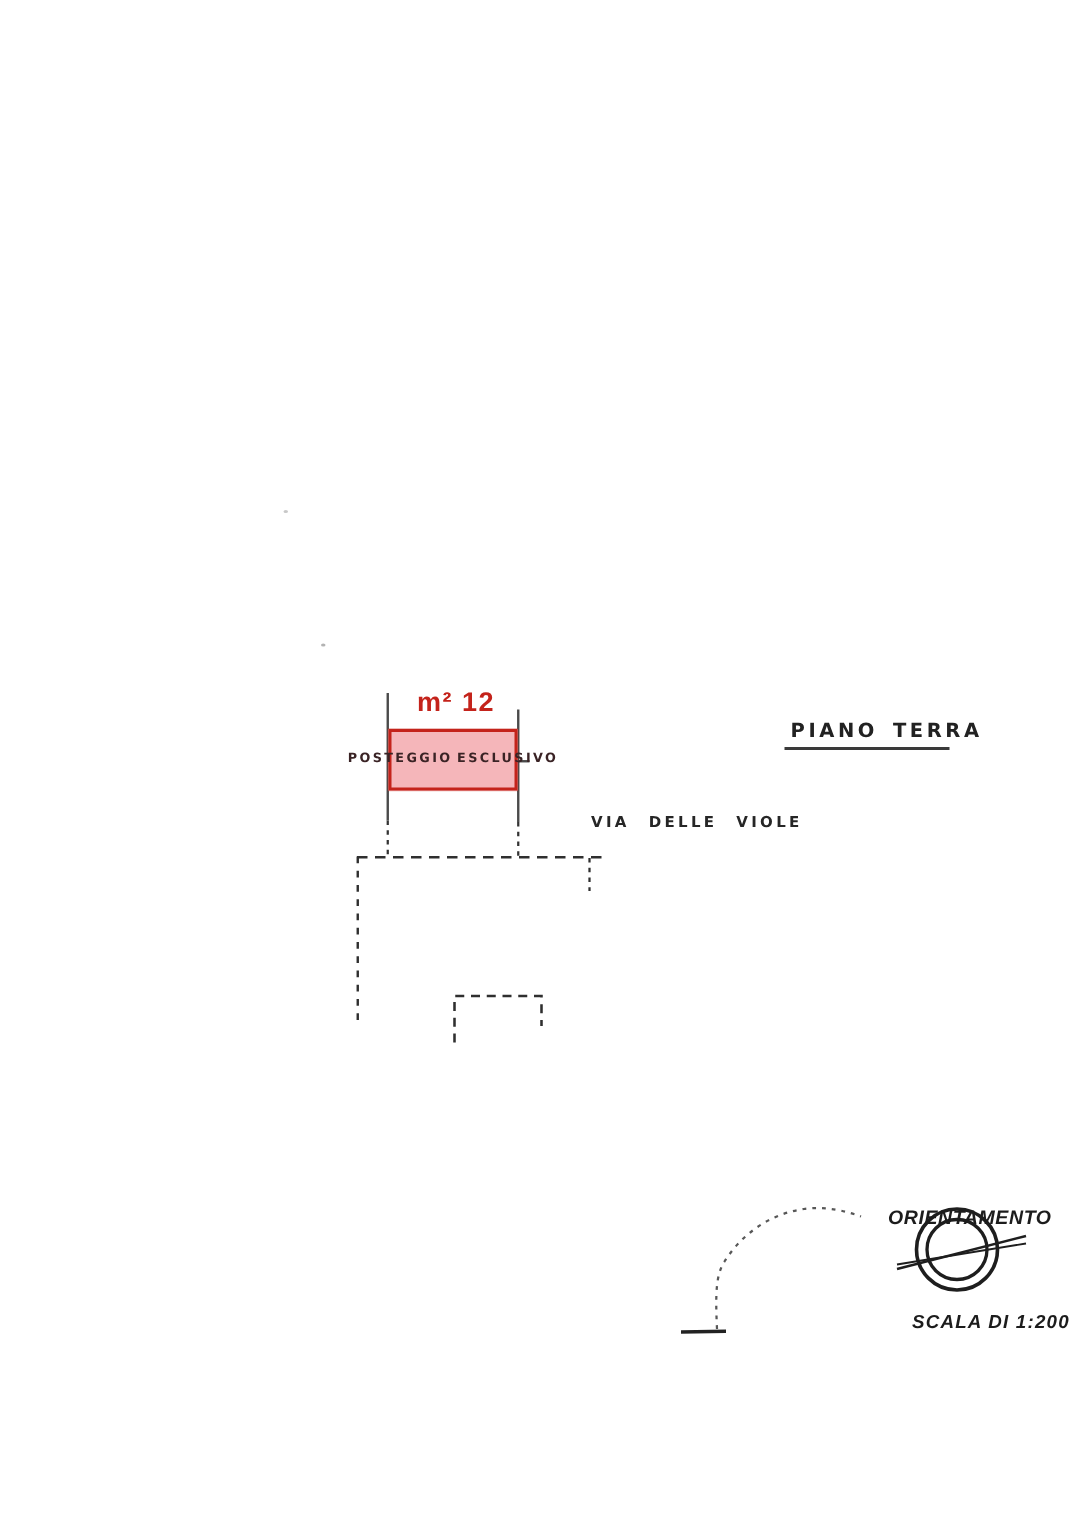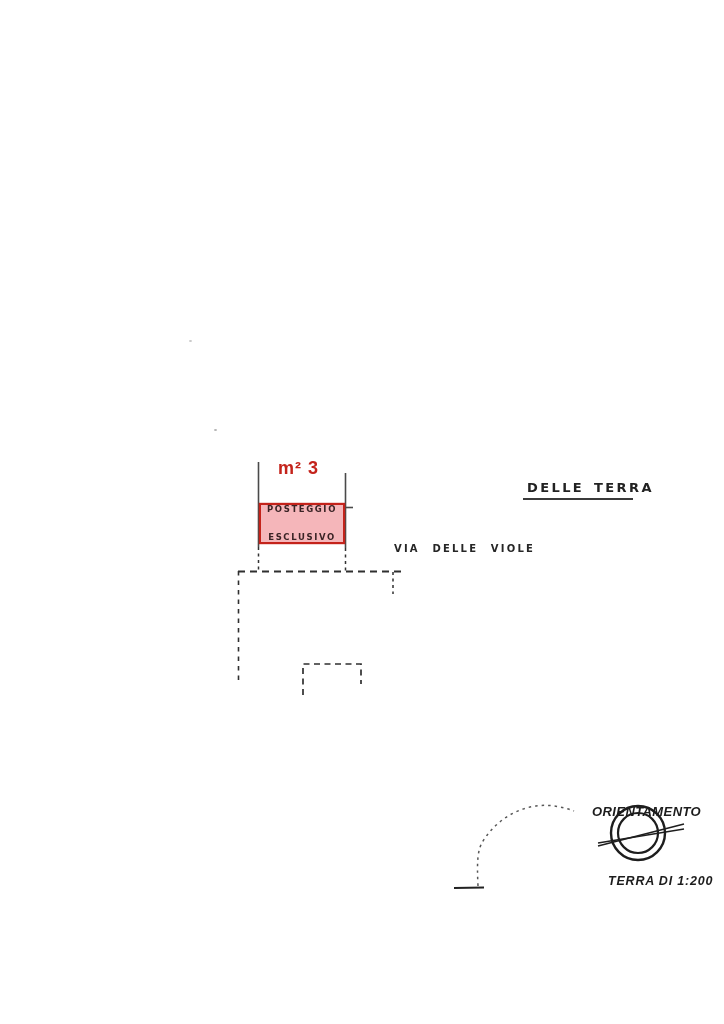--- a/index.html
+++ b/index.html
@@ -37,25 +37,24 @@
     white-space: nowrap;
   }
   .parking-box {
     position: absolute;
     left: 259px; top: 486px;
     width: 82px; height: 37px;
     background: #f5b6ba;
     border: 2.5px solid #c4231b;
     box-shadow: 0 0 0 .5px rgba(196,35,27,.4);
     display: flex;
-    flex-direction: column;
-    justify-content: space-between;
+    flex-direction: row;
+    justify-content: center;
     align-items: center;
     gap: 3px;
-    margin-top: 17px;
   }
   .parking-box .pline {
     font-size: 8.5px;
     font-weight: bold;
     letter-spacing: 1.6px;
     color: #3a2325;
     line-height: 9px;
     white-space: nowrap;
   }
   .street-label {
@@ -132,28 +131,28 @@
       <circle cx="638" cy="833" r="27" fill="none" stroke="#1e1e1e" stroke-width="2.4"></circle>
       <circle cx="638" cy="833" r="20" fill="none" stroke="#1e1e1e" stroke-width="2.2"></circle>
       <line x1="598" y1="846" x2="684" y2="824" stroke="#1e1e1e" stroke-width="1.6"></line>
       <line x1="598" y1="843" x2="684" y2="829" stroke="#1e1e1e" stroke-width="1.3"></line>
     </g>
   </svg>
 
   <div class="speck speck-a"></div>
   <div class="speck speck-b"></div>
 
-  <div class="area-label">m² 3</div>
+  <div class="area-label">m² 12</div>
 
   <div class="parking-box">
     <div class="pline">POSTEGGIO</div>
     <div class="pline">ESCLUSIVO</div>
   </div>
 
   <div class="street-label">VIA DELLE VIOLE</div>
 
-  <div class="floor-label">DELLE TERRA</div>
+  <div class="floor-label">PIANO TERRA</div>
 
   <div class="orient-label">ORIENTAMENTO</div>
 
-  <div class="scale-label">TERRA DI 1:200</div>
+  <div class="scale-label">SCALA DI 1:200</div>
 
 </div>
 
 </body></html>

